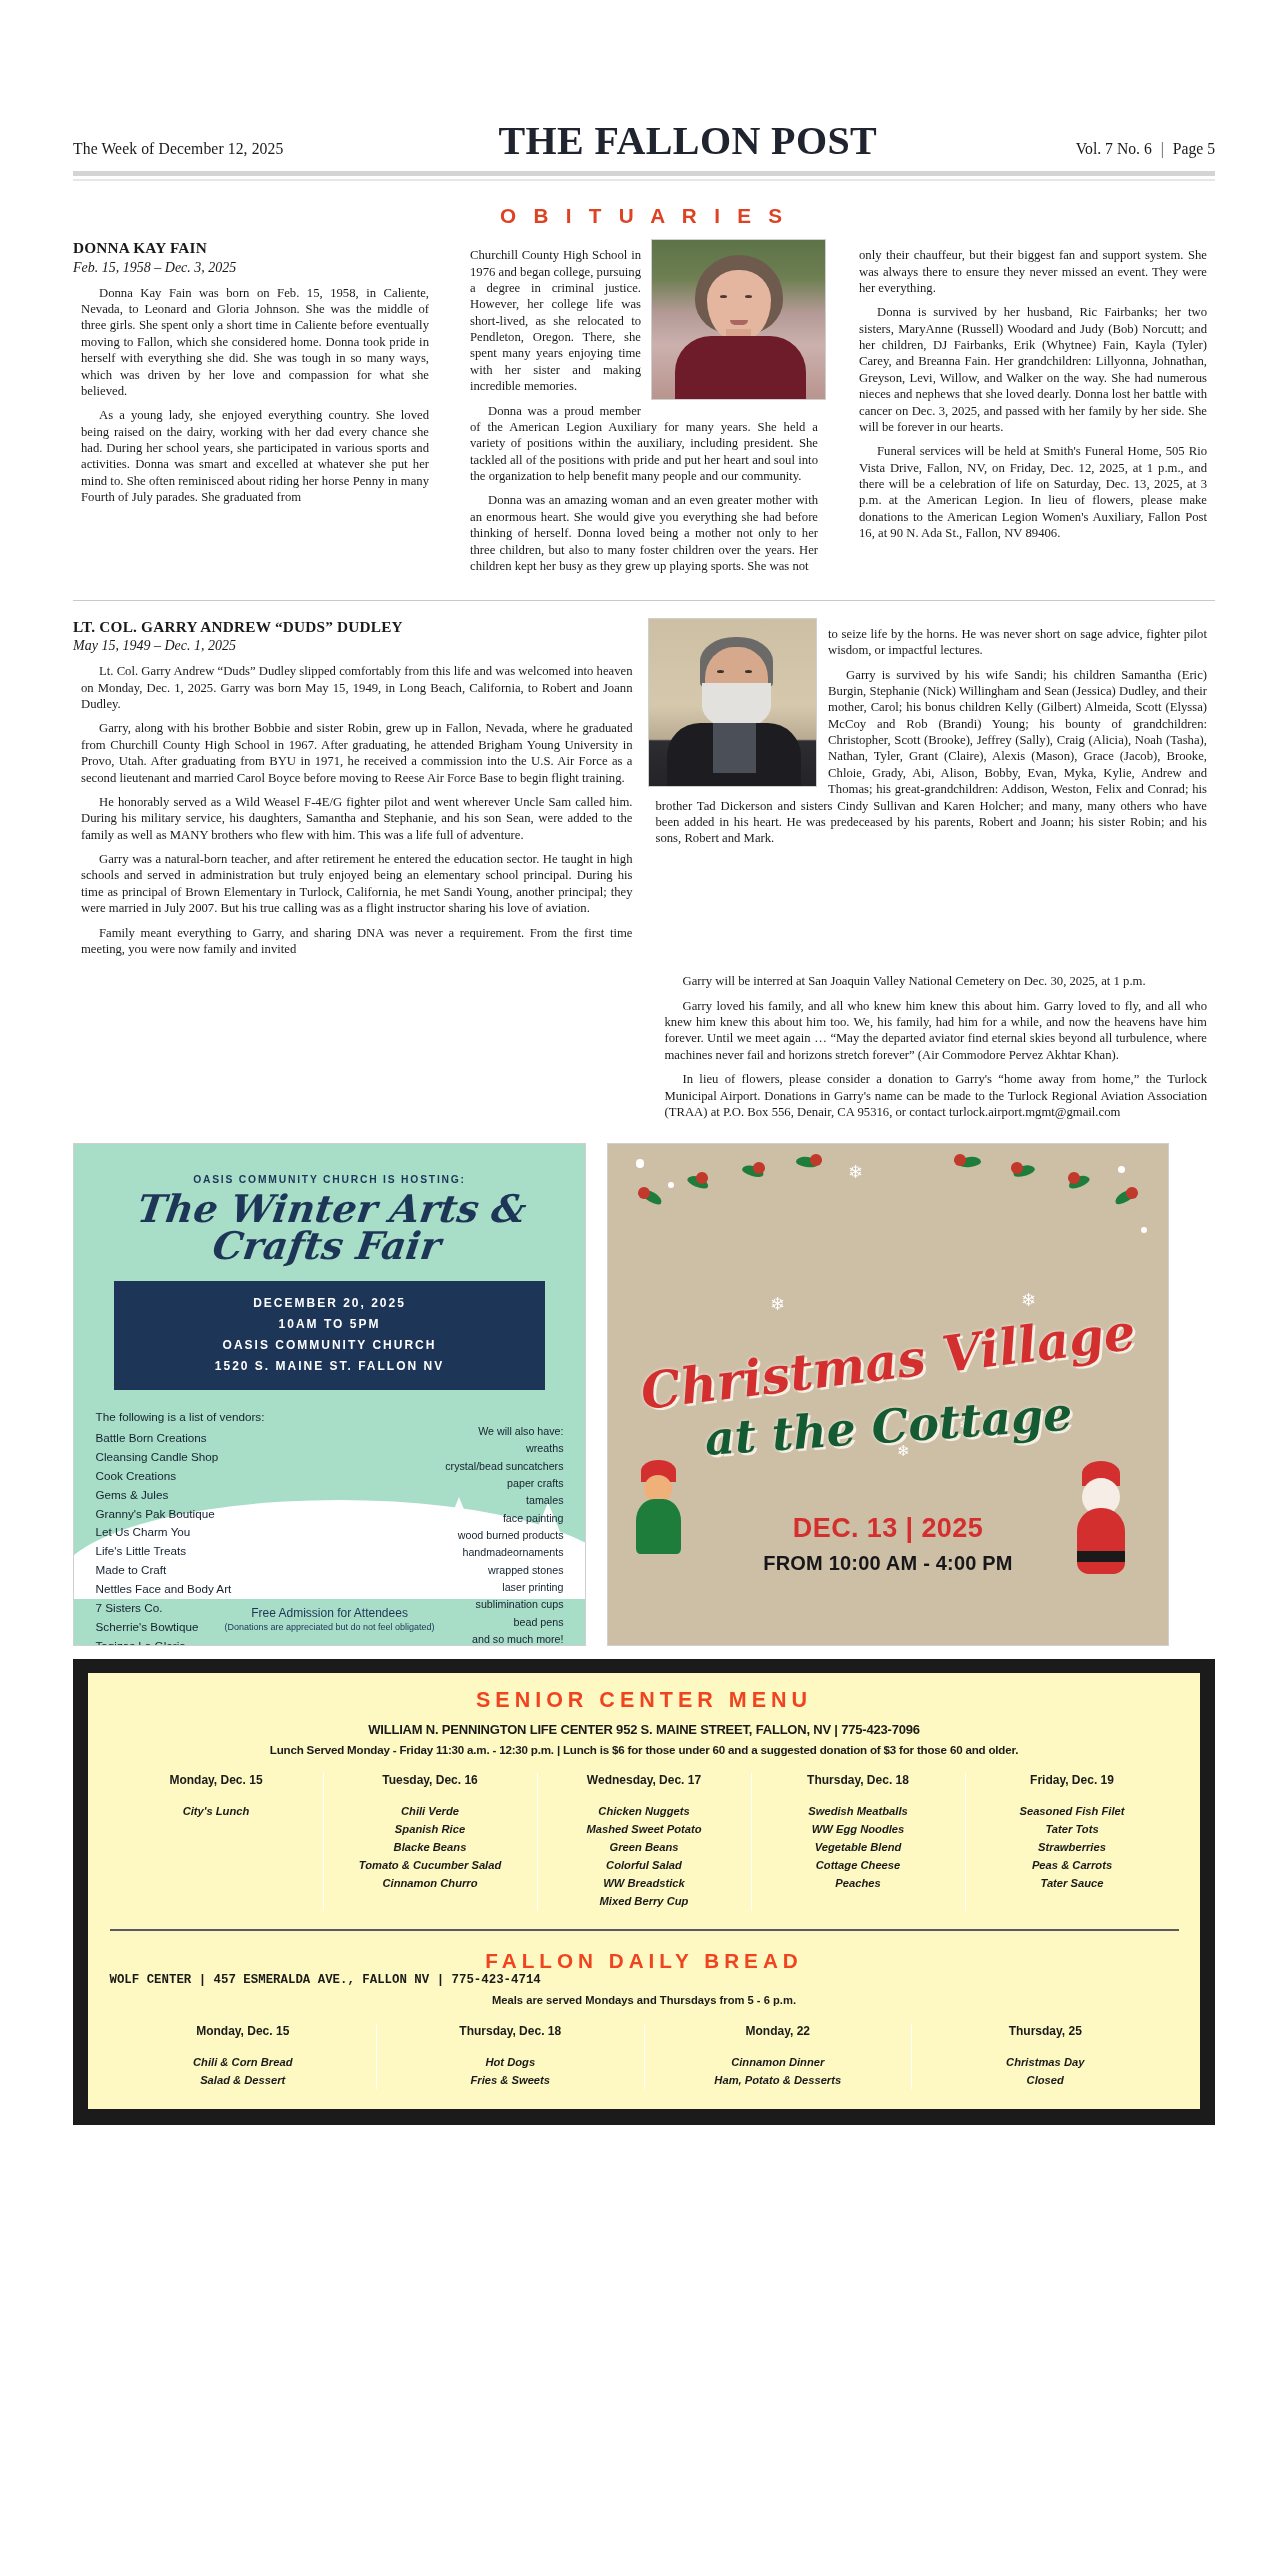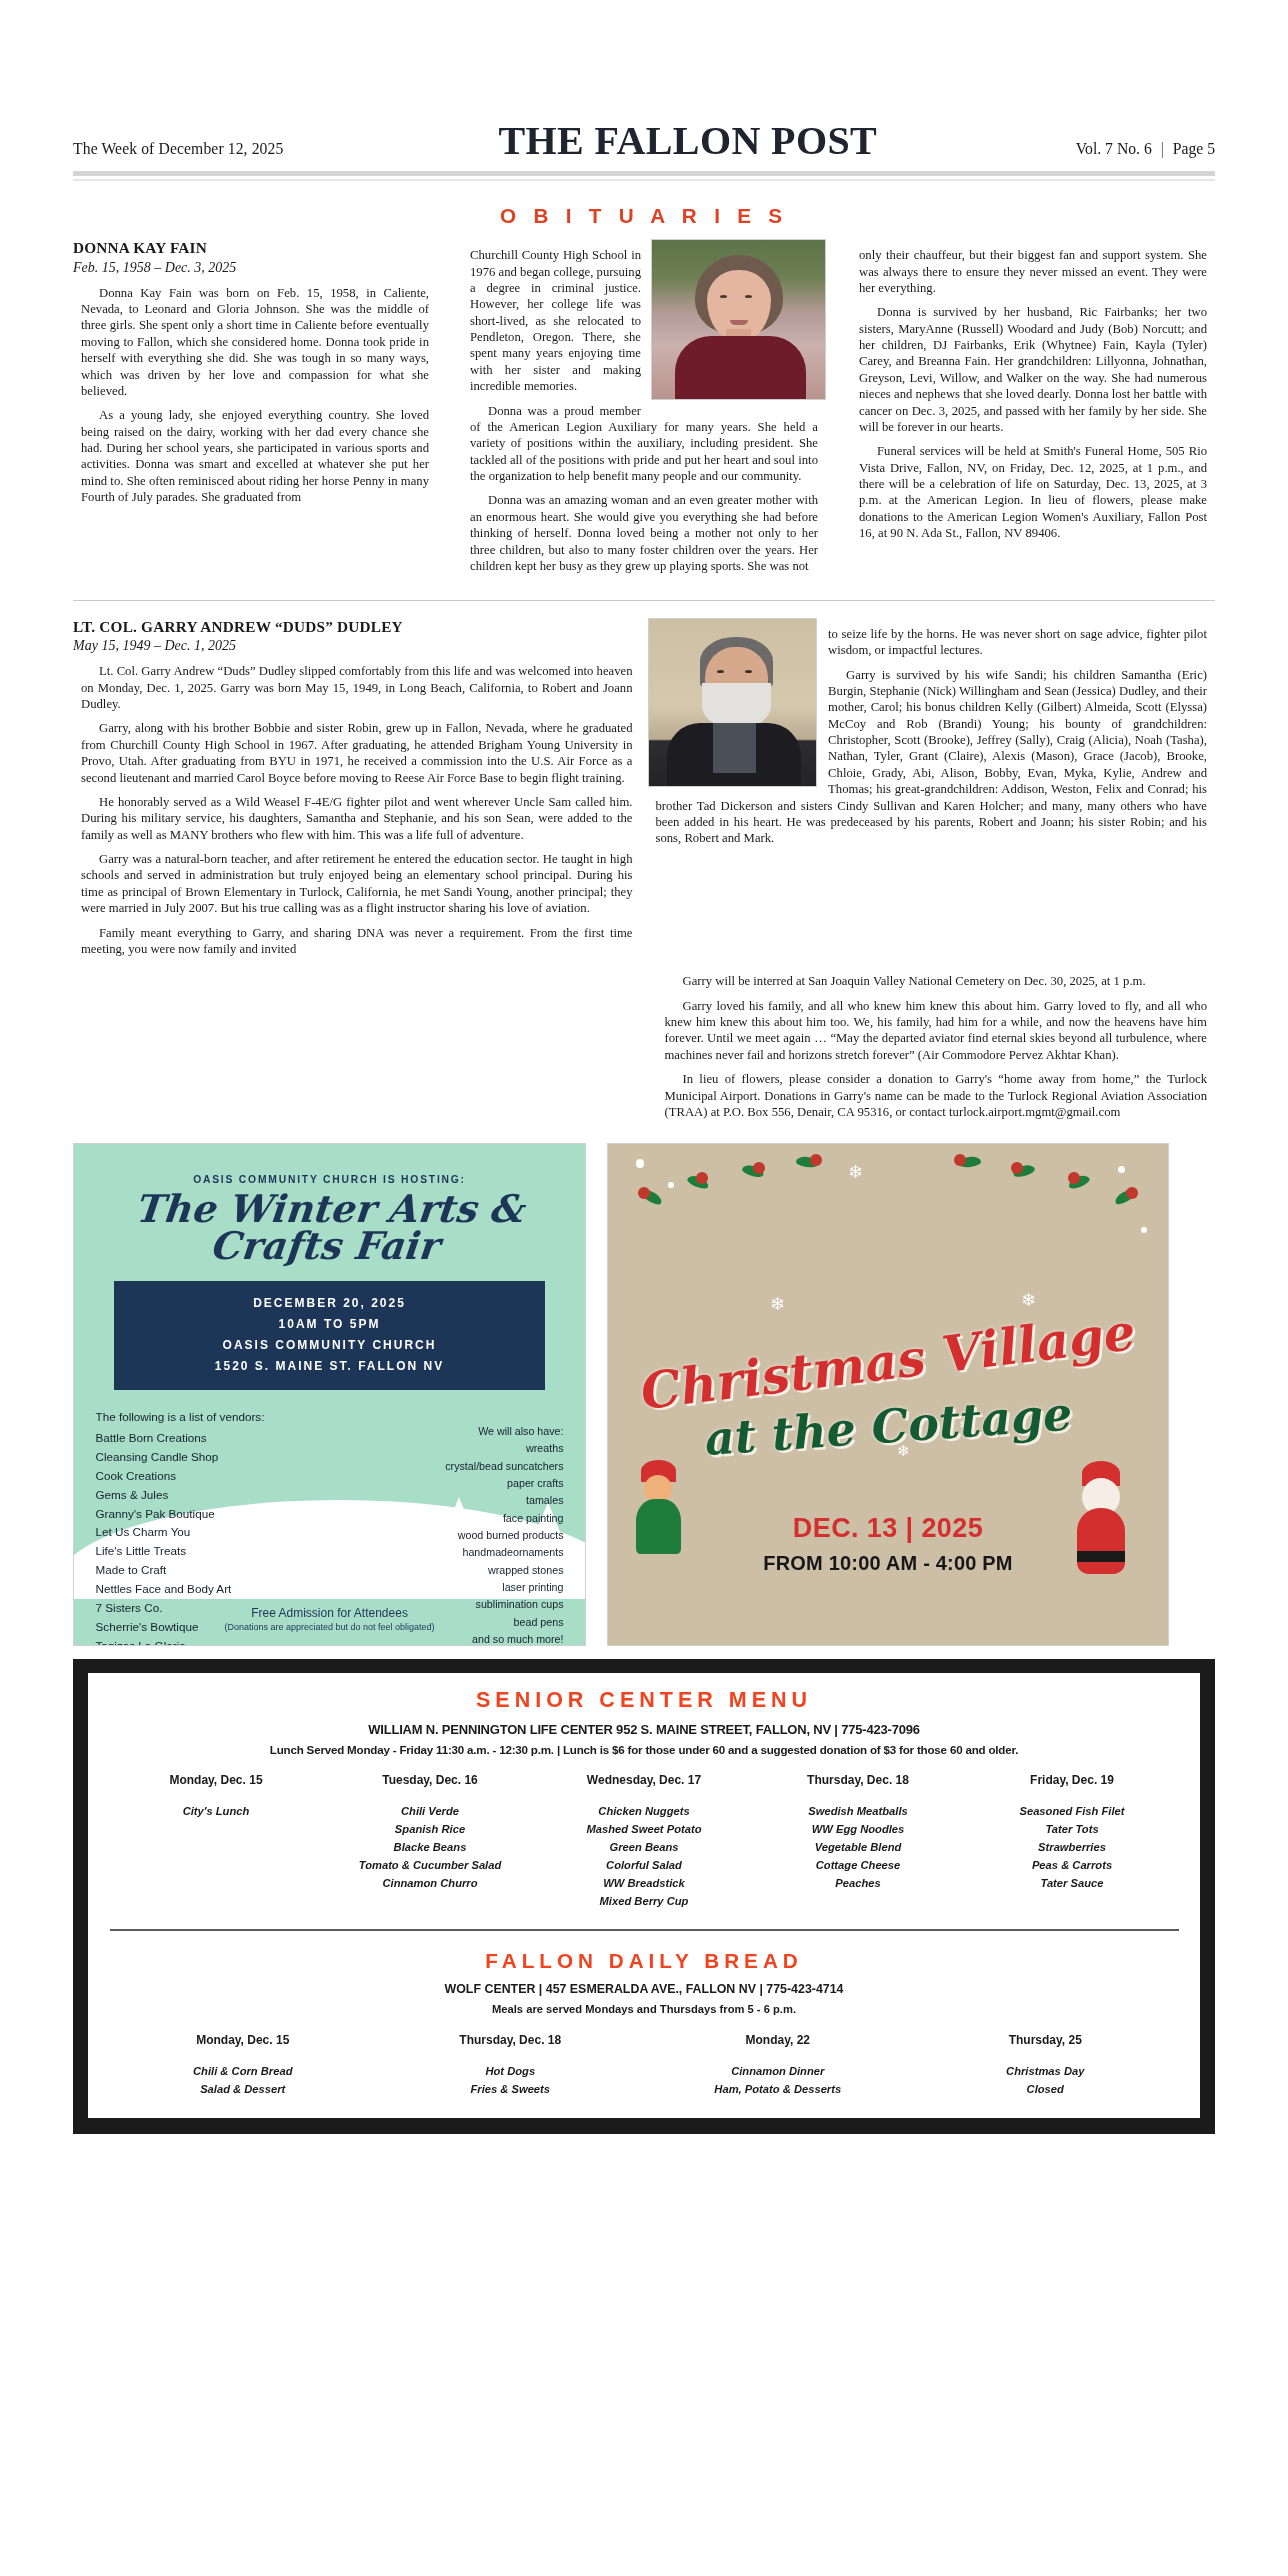--- a/index.html
+++ b/index.html
@@ -117,39 +117,39 @@
   .elf-body{position:absolute;left:28px;top:355px;width:45px;height:55px;background:#1e7d3a;border-radius:40% 40% 10% 10%;}
   .elf-head{position:absolute;left:36px;top:331px;width:28px;height:28px;background:#f0b07a;border-radius:50%;}
   .elf-hat{position:absolute;left:33px;top:316px;width:35px;height:21.5px;background:#d32f2f;border-radius:50% 50% 0 0;}
   .santa-body{position:absolute;right:43px;top:364px;width:48px;height:66px;background:#d32f2f;border-radius:23px 23px 11.6px 11.6px;}
   .santa-head{position:absolute;right:48px;top:334px;width:38px;height:38px;background:#f6eee6;border-radius:50%;}
   .santa-hat{position:absolute;right:48px;top:317px;width:38px;height:25px;background:#d32f2f;border-radius:50% 50% 0 0;}
   .santa-belt{position:absolute;right:43px;top:407px;width:48px;height:10.7px;background:#1a1a1a;}
 
   
   .menu-wrap { margin-top:13.2px; background:#1b1b1b; padding:13.2px 15px 16.5px; position:relative; }
-  .menu-inner { background:#ffffff; padding:15px 21.5px 20px; }
+  .menu-inner { background:#fef9c3; padding:15px 21.5px 20px; }
   .menu-title { text-align:center; color:#f0431f; font-family:"Liberation Sans", sans-serif;
                 font-weight:bold; font-size:21.5px; letter-spacing:5px; }
   .menu-sub { text-align:center; font-family:"Liberation Sans", sans-serif; font-weight:bold;
               font-size:13px; margin-top:9px; letter-spacing:-0.2px; }
   .menu-sub2 { text-align:center; font-family:"Liberation Sans", sans-serif; font-weight:bold;
                font-size:11.6px; margin-top:6.6px; letter-spacing:-0.2px; }
   .days { display:flex; margin-top:16.5px; }
   .day { flex:1; text-align:center; padding:0 6.6px; border-right:1.7px solid #fff; }
   .day:last-child { border-right:0; }
   .day-h { font-family:"Liberation Sans", sans-serif; font-weight:bold; font-size:12px; }
   .day-items { margin-top:15px; font-family:"Liberation Sans", sans-serif; font-style:italic;
                font-weight:bold; font-size:11.2px; line-height:1.62; }
   .menu-div { height:2.5px; background:#5a5a60; margin:18px 0 0; }
 
   .bread-title { text-align:center; color:#f0431f; font-family:"Liberation Sans", sans-serif;
                  font-weight:bold; font-size:20.7px; letter-spacing:5px; margin-top:18px; }
-  .bread-sub { text-align:center; font-family:Liberation Sans, sans-serif; font-weight:bold;
-               font-size:12.4px; margin-top:9px; }
+  .bread-sub { text-align:left; font-family:Liberation Mono, monospace; font-weight:bold;
+               font-size:12.4px; margin-top:0; }
   .bread-sub2 { text-align:center; font-family:"Liberation Sans", sans-serif; font-weight:bold;
                 font-size:11.2px; margin-top:6.6px; }
   .bread-days { display:flex; margin-top:18px; }
   .bday { flex:1; text-align:center; padding:0 6.6px; border-right:1.7px solid #fff; }
   .bday:last-child { border-right:0; }
   .bnote { flex:1.15; text-align:center; font-family:"Liberation Sans", sans-serif;
            font-weight:bold; font-size:11.6px; line-height:1.5; padding:0 5px; }
 </style>
 </head>
 <body>

